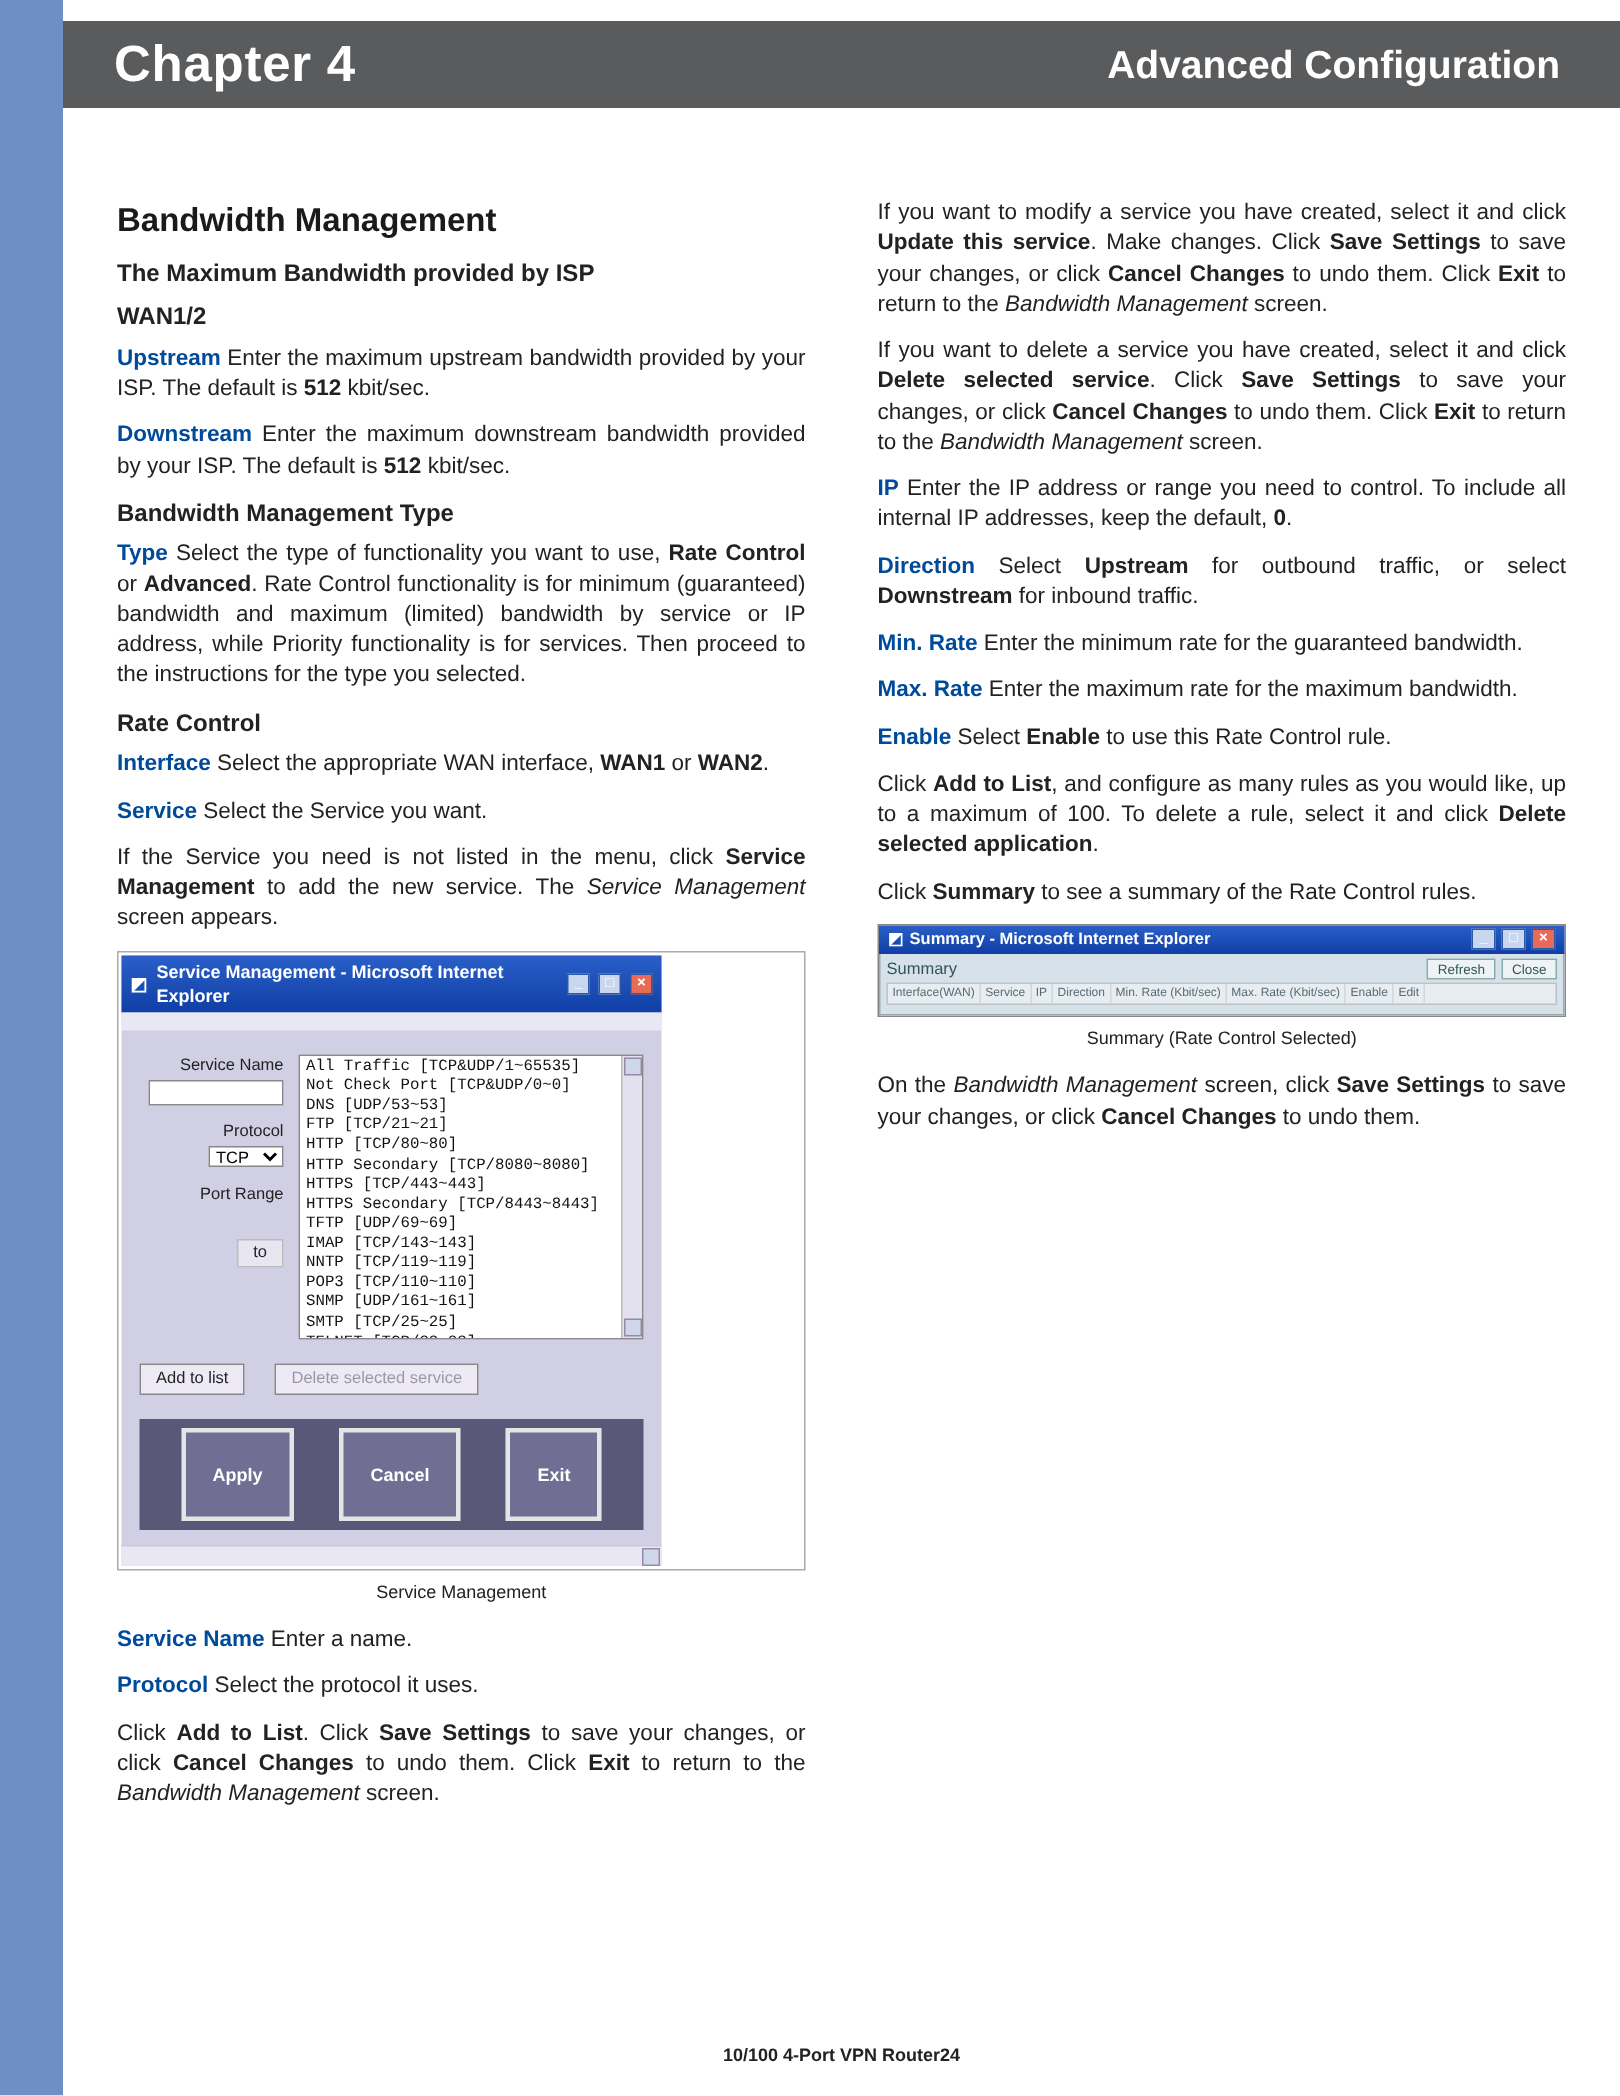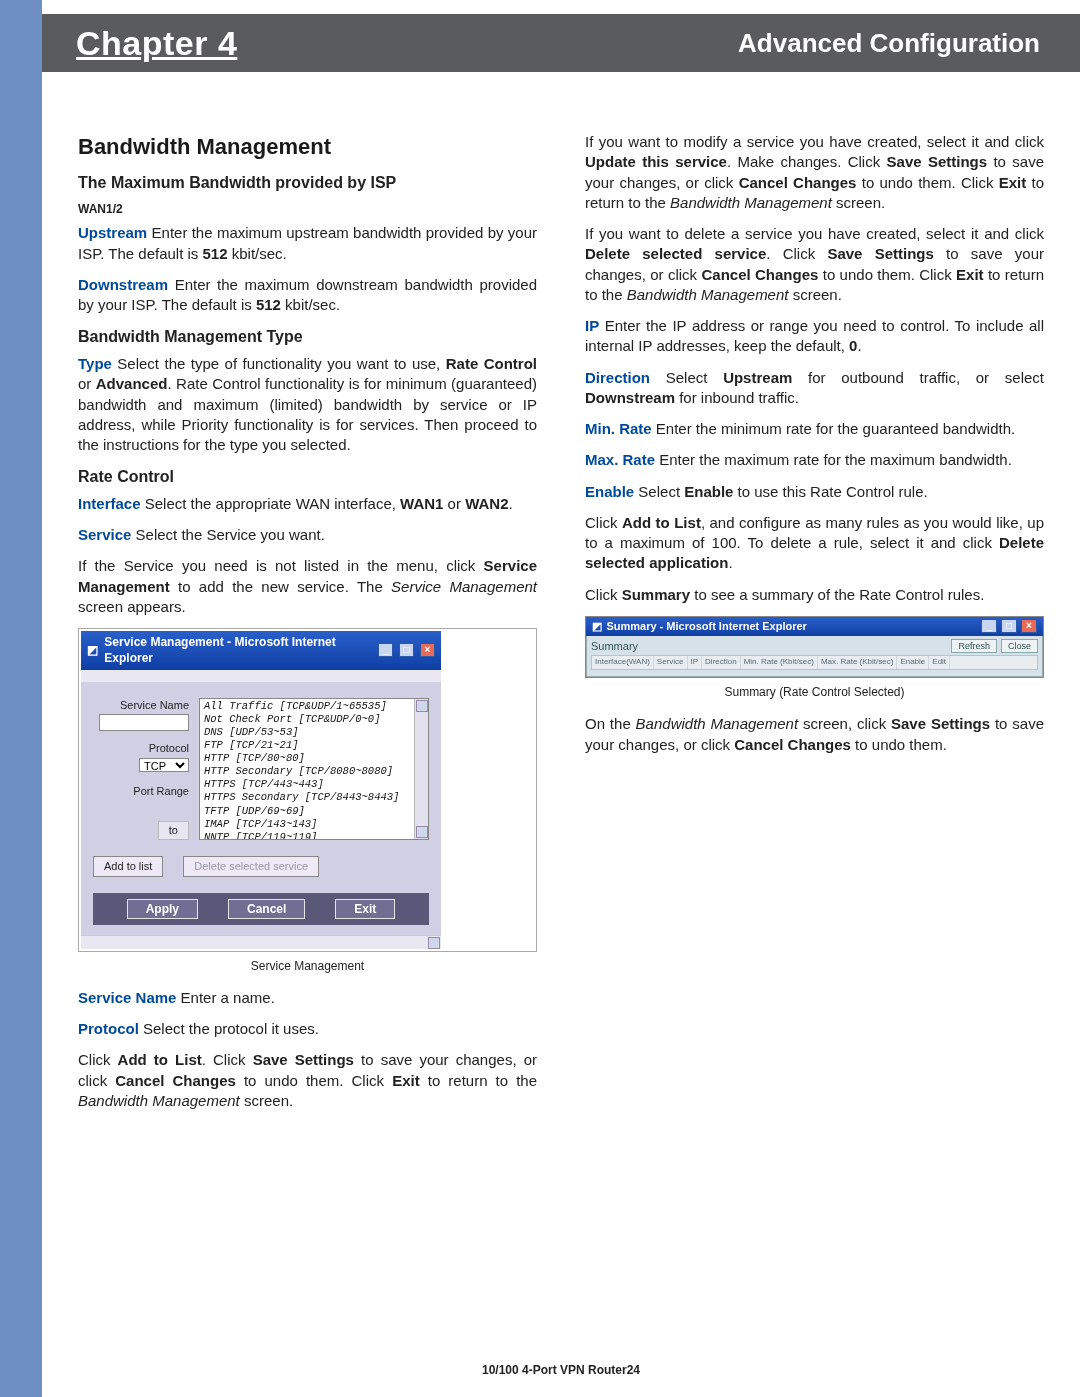--- a/index.html
+++ b/index.html
@@ -1,56 +1,56 @@
 <!DOCTYPE html>
 <html><head>
 <meta charset="utf-8">
 <style>
   * { box-sizing: border-box; margin: 0; padding: 0; }
   html, body { width: 1080px; height: 1397px; font-family: "Myriad Pro", "Segoe UI", Arial, sans-serif; color: #222; background: #fff; }
   .page { position: relative; width: 1080px; height: 1397px; }
   .left-stripe { position: absolute; left: 0; top: 0; width: 42px; height: 100%; background: #6d8fc3; }
   .header-bar { position: absolute; left: 42px; right: 0; top: 14px; height: 58px; background: #5a5b5d; display: flex; align-items: center; justify-content: space-between; padding: 0 40px 0 34px; }
-  .chapter-title { color: #fff; font-size: 34px; font-weight: 700; letter-spacing: 0.5px; text-decoration: underline; }
+  .chapter-title { color: #fff; font-size: 34px; font-weight: 700; letter-spacing: 0.5px; }
   .right-title { color: #fff; font-size: 26px; font-weight: 700; }
   .body { position: absolute; left: 78px; right: 36px; top: 132px; bottom: 48px; display: flex; gap: 48px; }
   .col { flex: 1 1 0; font-size: 15px; line-height: 1.35; }
   .col p { text-align: justify; margin-bottom: 11px; }
   h2.section { font-size: 22px; font-weight: 700; color: #1a1a1a; margin-bottom: 10px; }
   h3.sub { font-size: 16px; font-weight: 700; margin: 10px 0 6px; }
-  h4.sub2 { font-size: 12px; font-weight: 700; margin: 8px 0 6px; }
+  h4.sub2 { font-size: 16px; font-weight: 700; margin: 8px 0 6px; }
   .term { color: #004a9a; font-weight: 700; }
   b { font-weight: 700; }
   i { font-style: italic; }
   .fig { margin: 10px 0 6px; border: 1px solid #888; }
   .caption { text-align: center; font-size: 12px; margin: 4px 0 14px; }
   .footer { position: absolute; left: 78px; right: 36px; bottom: 20px; display: flex; justify-content: center; font-size: 12px; font-weight: 700; }
   
   .sm-win { width: 360px; background: #d1cfe4; }
   .sm-title { background: linear-gradient(#2a5fc9,#0f3fa5); color: #fff; font-size: 12px; font-weight: 700; padding: 3px 6px; display: flex; align-items: center; gap: 6px; }
   .sm-title .spacer { flex: 1; }
   .wbtn { width: 16px; height: 14px; background: #c9d6ef; border: 1px solid #2b59a5; font-size: 10px; line-height: 12px; text-align: center; }
   .wbtn.close { background: #e96b57; color: #fff; }
   .sm-body { padding: 16px 12px 10px; }
   .sm-row { display: flex; gap: 10px; }
   .sm-left { width: 96px; font-size: 11px; text-align: right; }
   .sm-left .lbl { margin-bottom: 2px; }
   .sm-left input[type=text] { width: 90px; height: 17px; border: 1px solid #888; background: #fff; font-size: 11px; padding: 0 2px; }
   .sm-left select { width: 50px; height: 14px; border: 1px solid #888; background: #fff; font-size: 11px; }
   .sm-left .to { display: inline-block; background: #e7e6f1; border: 1px solid #bbb; padding: 1px 10px; font-size: 11px; margin-top: 20px; }
-  .sm-list { flex: 1; border: 1px solid #888; background: #fff; height: 142px; overflow: hidden; position: relative; font-style: italic; }
+  .sm-list { flex: 1; border: 1px solid #888; background: #fff; height: 190px; overflow: hidden; position: relative; }
   .sm-list .scroll { position: absolute; right: 0; top: 0; bottom: 0; width: 14px; background: #e3e1ed; border-left: 1px solid #bbb; }
   .sm-list .scroll .thumbup { width: 12px; height: 12px; border: 1px solid #98a; margin: 1px auto; background: #cfd7eb; }
   .sm-list .scroll .thumbdn { position: absolute; bottom: 1px; left: 1px; width: 12px; height: 12px; border: 1px solid #98a; background: #cfd7eb; }
   .sm-list-inner { padding: 1px 16px 1px 4px; font-family: "Courier New", monospace; font-size: 10.5px; line-height: 1.25; color: #111; }
   .sm-btnrow { display: flex; gap: 20px; margin-top: 16px; }
   .sm-btn { font-size: 11px; border: 1px solid #888; background: #edeaf5; padding: 2px 10px; }
   .sm-btn.disabled { color: #9a98a8; }
   .sm-actionrow { background: #5a5879; margin-top: 16px; padding: 6px 10px; display: flex; gap: 30px; justify-content: center; }
-  .sm-abtn { border: 1px solid #e5e5e5; background: #716e93; color: #fff; font-size: 12px; font-weight: 700; padding: 1px 18px; }
+  .sm-abtn { border: 3px solid #e5e5e5; background: #716e93; color: #fff; font-size: 12px; font-weight: 700; padding: 20px 18px; }
   .sm-frame { border: 1px solid #aaa; padding: 2px; background: #fff; }
   .sm-tabstrip { height: 12px; background: #e9e7f2; }
   .sm-bottomscroll { height: 14px; background: #e9e7f2; border-top: 1px solid #ccc; position: relative; }
   .sm-bottomscroll .r { position: absolute; right: 1px; top: 1px; width: 12px; height: 12px; border: 1px solid #98a; background: #cfd7eb; }
   
   .sum-win { width: 100%; }
   .sum-title { background: linear-gradient(#2a5fc9,#0f3fa5); color: #fff; font-size: 11px; font-weight: 700; padding: 2px 6px; display: flex; align-items: center; gap: 4px; }
   .sum-title .spacer { flex: 1; }
   .sum-body { background: #d6e1e9; padding: 3px 4px 6px; border: 1px solid #9aa; border-top: none; }
   .sum-h { color: #355; font-size: 11px; margin-bottom: 2px; display: flex; }

